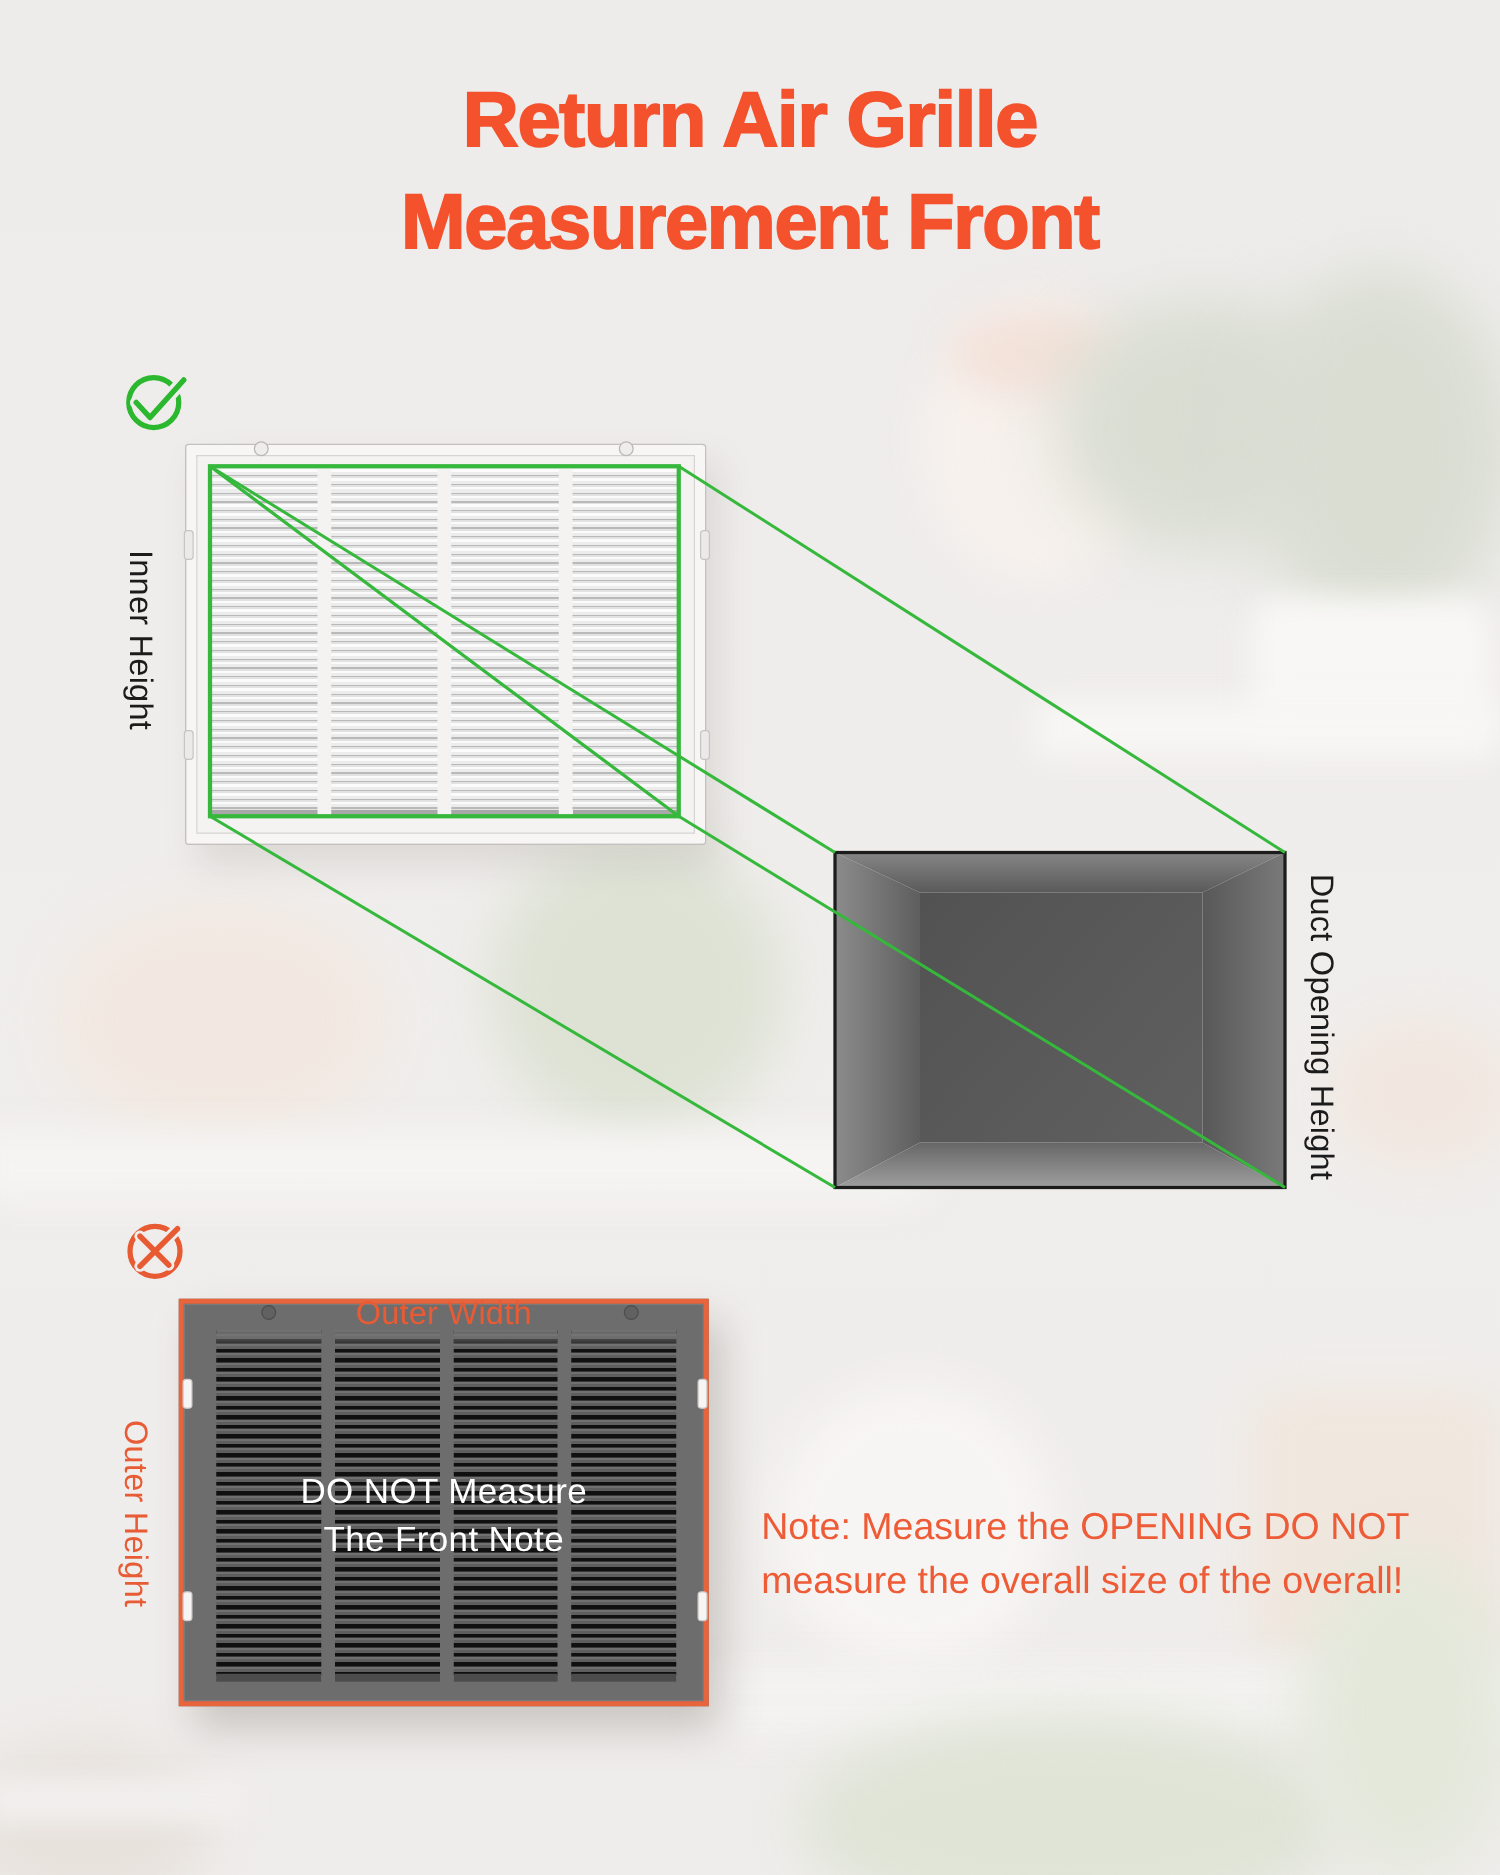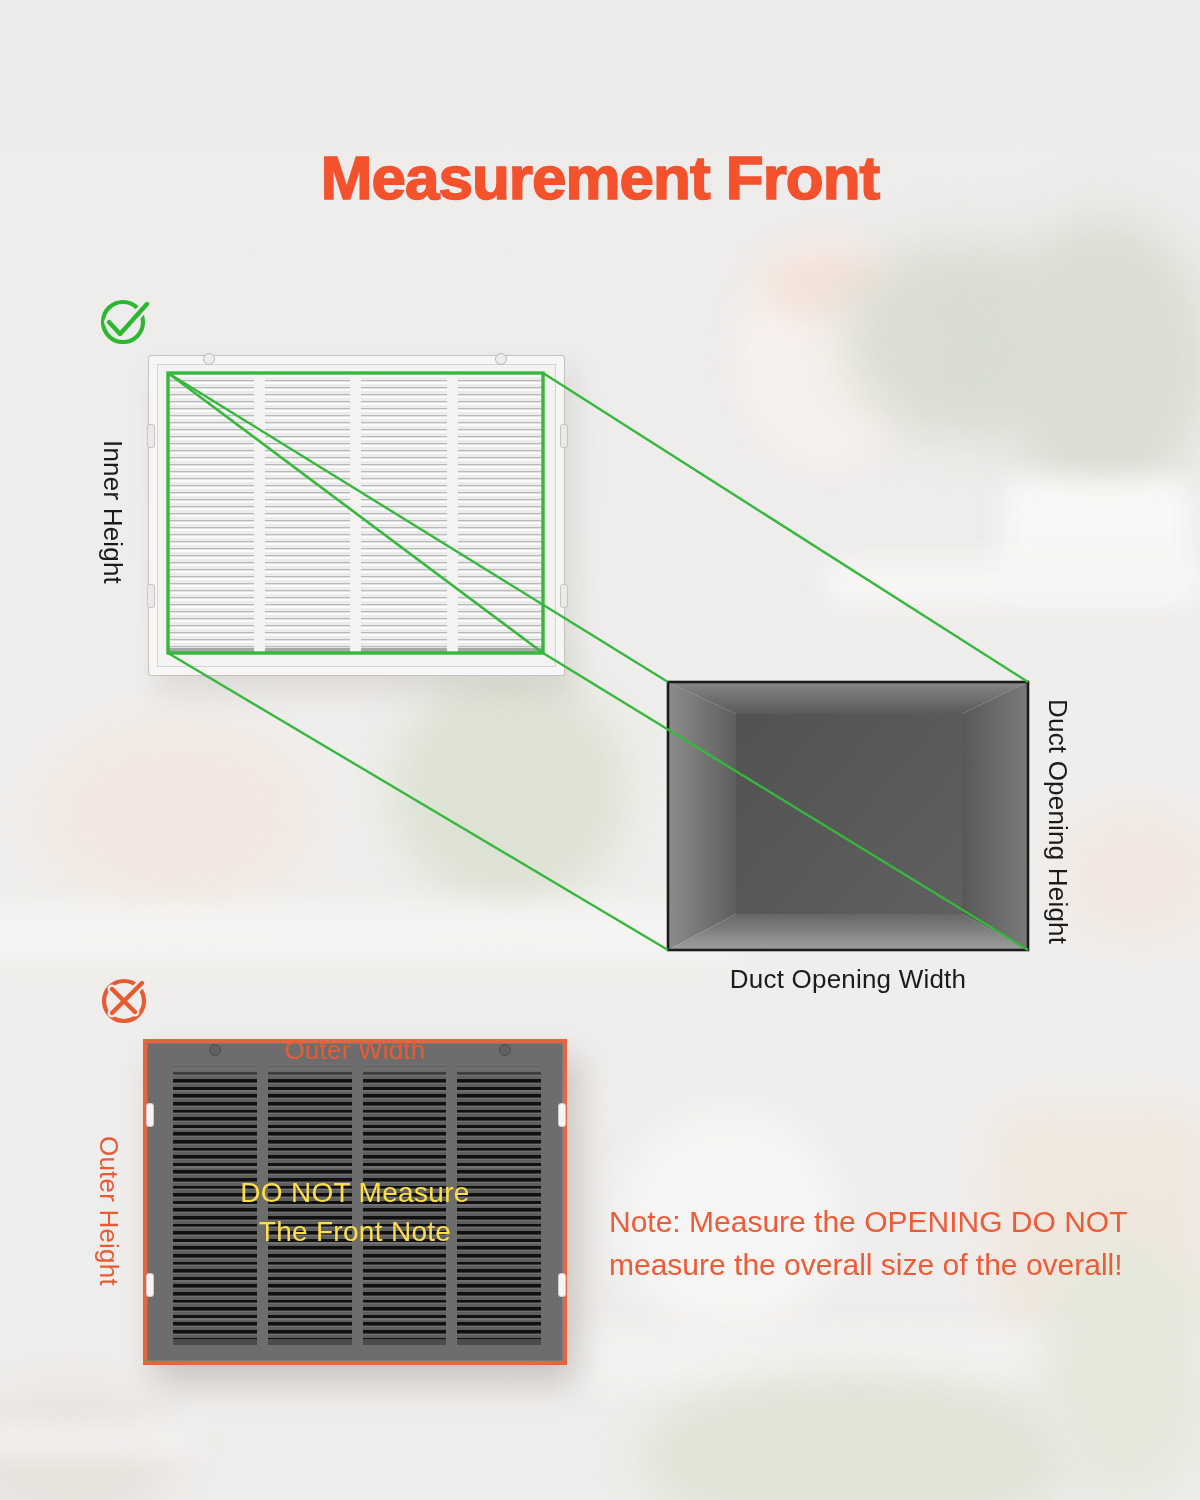--- a/index.html
+++ b/index.html
@@ -54,21 +54,21 @@
     box-shadow:inset 0 -6px 0 #4c4c4c;
   }
   .louvers-dark .col::before{
     content:"";position:absolute;left:0;top:0;right:0;height:16px;
     background:linear-gradient(#757575,rgba(117,117,117,0));
   }
   .screw-dark{position:absolute;width:10px;height:10px;border-radius:50%;background:#616161;border:1px solid #4d4d4d;}
   .tab-white{position:absolute;width:6px;height:22px;border-radius:3px;background:#f6f5f4;border:1px solid #d0cecd;}
   .grille-dark-text{
     position:absolute;left:0;top:130px;width:100%;text-align:center;z-index:3;
-    color:#fde047;font-size:28px;line-height:39px;font-weight:400;letter-spacing:.3px;
+    color:#ffffff;font-size:28px;line-height:39px;font-weight:400;letter-spacing:.3px;
   }
   
   .note{
     position:absolute;left:605px;top:1196px;width:540px;z-index:6;
     color:var(--note-orange);font-size:30px;line-height:43px;
   }
   
   .overlay{position:absolute;left:0;top:0;z-index:5;pointer-events:none;}
 </style>
 </head>
@@ -88,21 +88,21 @@
   <div class="blob" style="left:-20px;top:905px;width:760px;height:55px;background:#f5f4f2;border-radius:8px;filter:blur(14px);"></div>
   <div class="blob" style="left:618px;top:1108px;width:225px;height:225px;background:#f7f5f3;filter:blur(18px);"></div>
   <div class="blob" style="left:998px;top:1112px;width:205px;height:215px;background:#f0e7de;border-radius:30px;filter:blur(18px);"></div>
   <div class="blob" style="left:556px;top:1330px;width:660px;height:60px;background:#f3f2f0;border-radius:8px;filter:blur(12px);"></div>
   <div class="blob" style="left:640px;top:1372px;width:430px;height:170px;background:#dfe4d6;filter:blur(22px);"></div>
   <div class="blob" style="left:1040px;top:1240px;width:170px;height:260px;background:#e4e8db;filter:blur(22px);"></div>
   <div class="blob" style="left:-30px;top:1390px;width:200px;height:140px;background:#e8e2dd;"></div>
   <div class="blob" style="left:-10px;top:1422px;width:210px;height:36px;background:#f1efed;border-radius:8px;filter:blur(10px);"></div>
 
   <h1 class="title" style="margin:0;">
-    <br>
+    <span>Return Air Grille</span><br>
     <span>Measurement Front</span>
   </h1>
 
   <svg class="icon" style="left:94px;top:292px;" width="62" height="62" viewBox="0 0 62 62">
     <circle cx="29" cy="30" r="20" fill="none" stroke="var(--icon-green)" stroke-width="4.2"></circle>
     <polyline points="15,30 26,42 53,12" fill="none" stroke="#efedeb" stroke-width="10" stroke-linecap="round" stroke-linejoin="round"></polyline>
     <polyline points="15,30 26,42 53,12" fill="none" stroke="var(--icon-green)" stroke-width="4.4" stroke-linecap="round" stroke-linejoin="round"></polyline>
   </svg>
 
   <div class="grille-white">
@@ -114,21 +114,20 @@
     <div class="tab" style="left:411px;top:228px;"></div>
     <div class="louvers-white">
       <div class="col"></div>
       <div class="col"></div>
       <div class="col"></div>
       <div class="col"></div>
     </div>
   </div>
 
   <div class="lbl v-label" style="left:97px;top:440px;">Inner Height</div>
-  <div class="lbl center" style="left:668px;top:964px;width:360px;">Duct Opening Width</div>
   <div class="lbl v-label" style="left:1042px;top:699px;">Duct Opening Height</div>
 
   <svg class="overlay" width="1200" height="1500" viewBox="0 0 1200 1500">
     <defs>
       <linearGradient id="gTop" gradientUnits="userSpaceOnUse" x1="0" y1="682" x2="0" y2="714">
         <stop offset="0" stop-color="#868686"></stop>
           <stop offset="1" stop-color="#5a5a5a"></stop>
       </linearGradient>
       <linearGradient id="gLeft" gradientUnits="userSpaceOnUse" x1="668" y1="0" x2="736" y2="0">
         <stop offset="0" stop-color="#8c8c8c"></stop>

